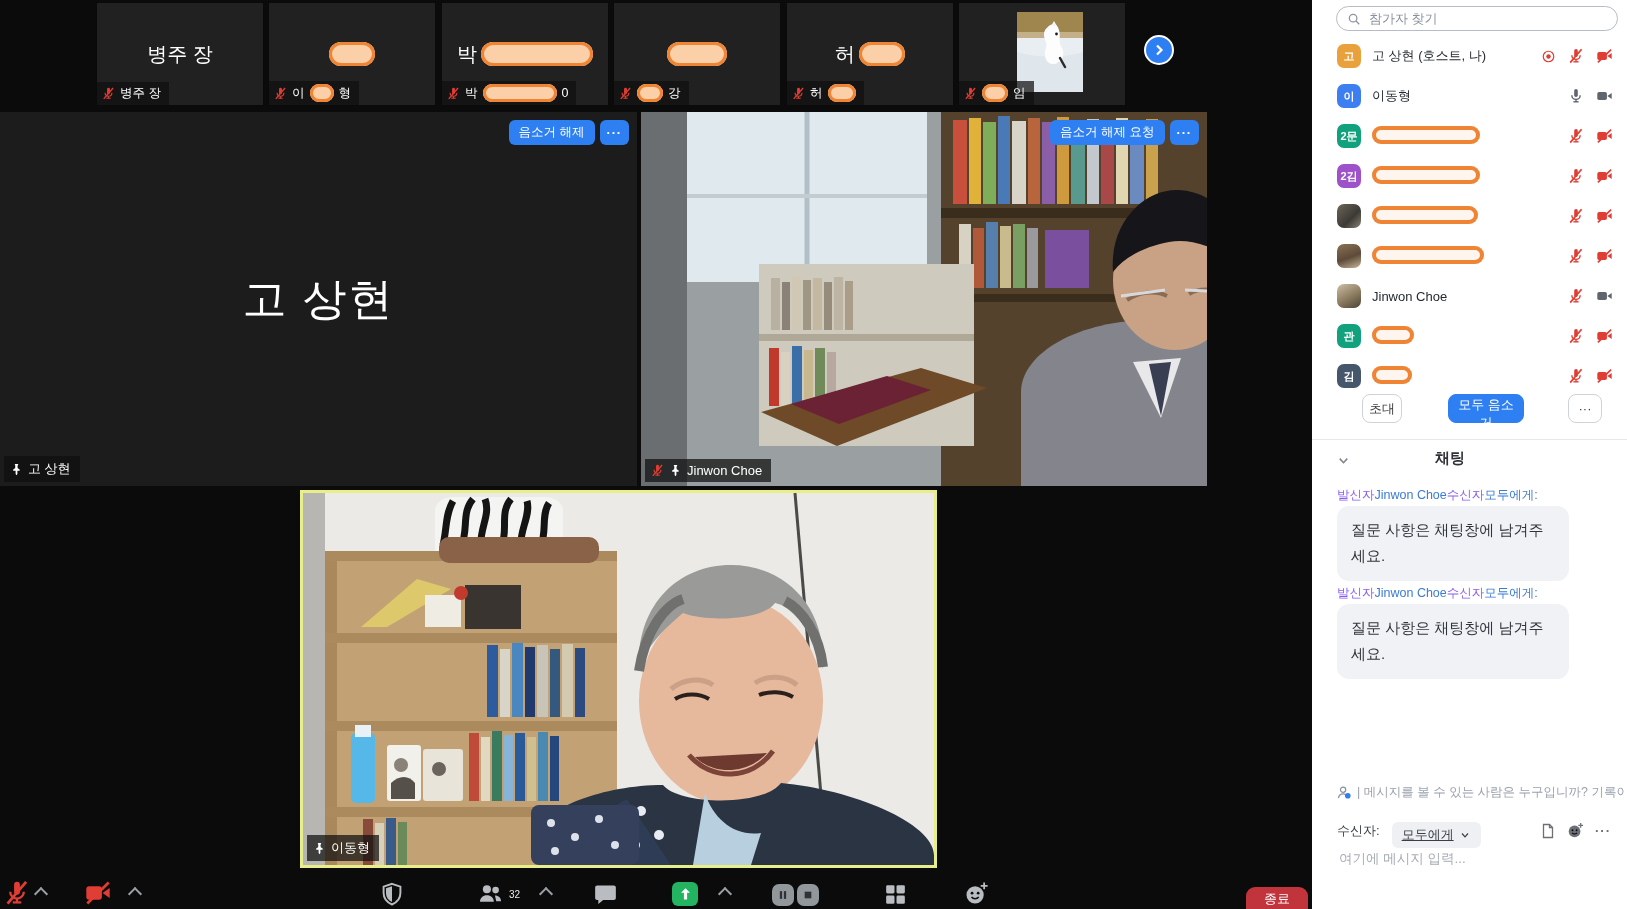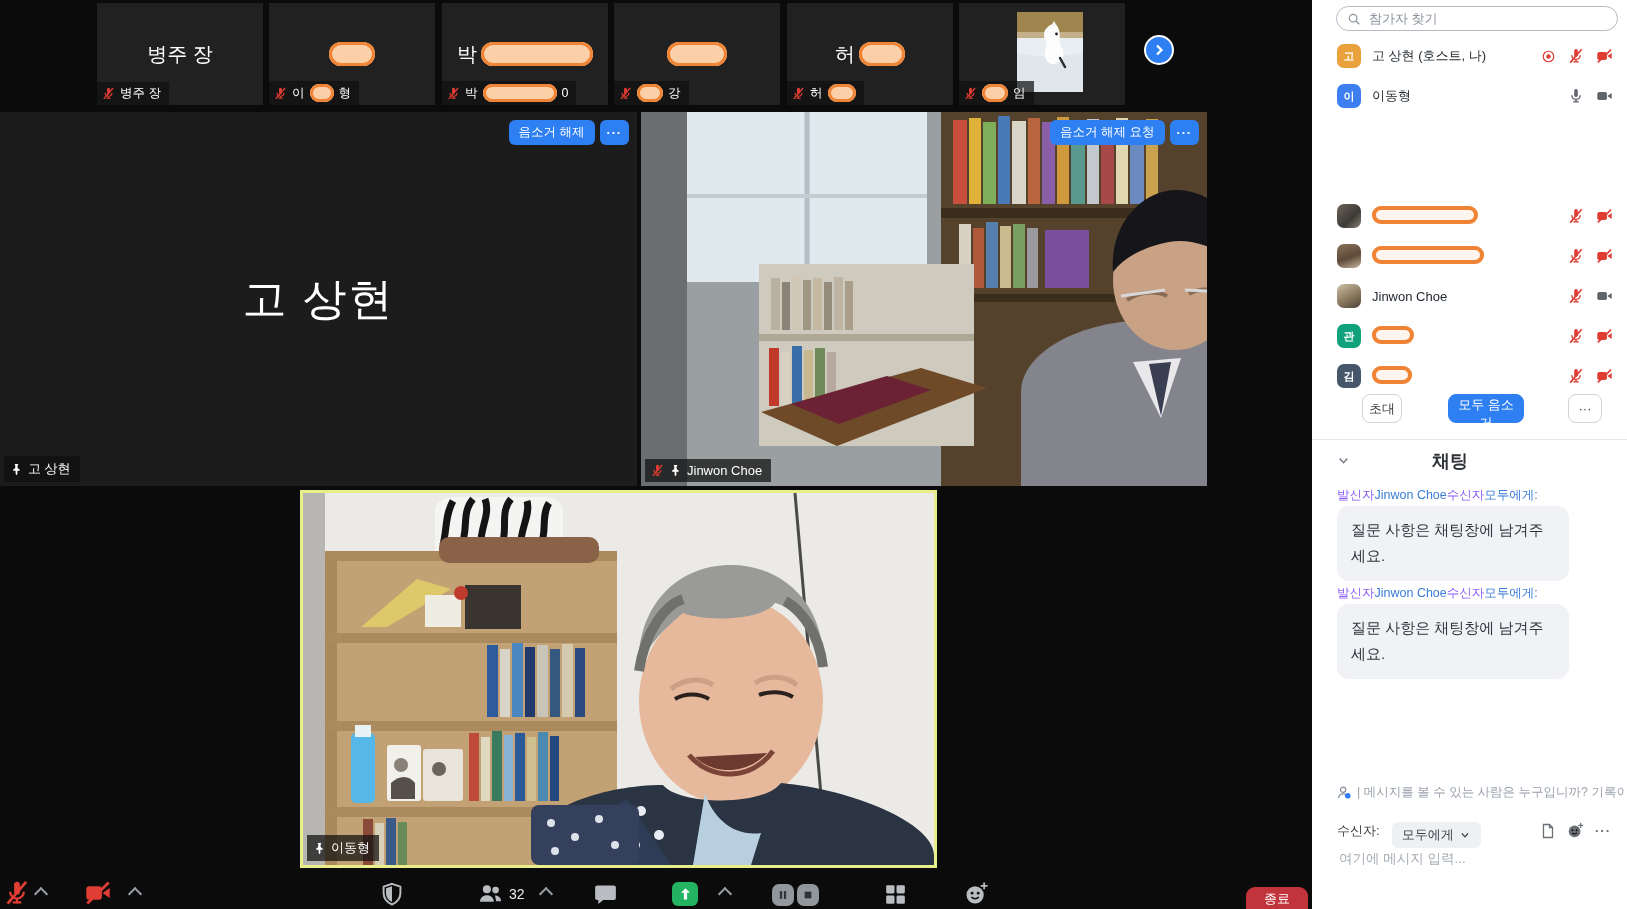--- a/index.html
+++ b/index.html
@@ -39,21 +39,21 @@
   #toolbar{position:absolute;left:0;bottom:0;width:1312px;height:33px;background:#0b0b0b;}
   .tb{position:absolute;bottom:3px;display:flex;align-items:center;gap:4px;color:#b9bdc1;}
   .chev-up{width:8px;height:8px;border-left:2px solid #9aa0a5;border-top:2px solid #9aa0a5;
            transform:rotate(45deg);display:inline-block;margin-top:4px;}
   .share-btn{width:26px;height:24px;background:#23b361;border-radius:6px;display:flex;
              align-items:center;justify-content:center;cursor:pointer;}
   .rec-ctl{width:22px;height:22px;background:#92979c;border-radius:7px;display:flex;
            align-items:center;justify-content:center;cursor:pointer;}
   .end-btn{position:absolute;left:1246px;bottom:0;width:62px;height:22px;background:#c2343c;
            color:#fff;font-size:13px;border:none;border-radius:9px 9px 0 0;cursor:pointer;padding-top:2px;}
-  .count{color:#e8eaec;font-size:14px;margin-left:2px;}
+  .count{color:#e8eaec;font-size:10px;margin-left:2px;}
   
   #sidebar{position:absolute;left:1312px;top:0;width:315px;height:909px;background:#fff;color:#232a31;}
   .search{position:absolute;left:24px;top:6px;width:282px;height:25px;box-sizing:border-box;
           border:1px solid #b6bcc6;border-radius:14px;display:flex;align-items:center;gap:6px;
           padding:0 10px;color:#7d8590;}
   .search input{border:none;outline:none;flex:1;font-size:13px;color:#333;background:transparent;
           font-family:inherit;}
   .search input::placeholder{color:#8a929e;}
   .prow{position:absolute;left:0;width:315px;height:40px;display:flex;align-items:center;
         padding:0 14px 0 25px;box-sizing:border-box;gap:11px;cursor:pointer;}
@@ -61,33 +61,33 @@
           display:flex;align-items:center;justify-content:center;flex:none;}
   .avatar.photo1{background:linear-gradient(135deg,#6d6658,#3c3a36 60%,#8a8274);}
   .avatar.photo2{background:linear-gradient(160deg,#8a7258,#5d4a38 55%,#c7b49a);}
   .avatar.photo3{background:linear-gradient(150deg,#cdbfa5,#8a7a5e 55%,#4c4236);}
   .pname{font-size:13px;flex:1;white-space:nowrap;overflow:hidden;}
   .picons{display:flex;align-items:center;gap:12px;flex:none;}
   .sfooter-btn{position:absolute;height:29px;box-sizing:border-box;border:1px solid #ced3da;
                background:#fff;border-radius:8px;font-size:13px;color:#3c4043;cursor:pointer;
                font-family:inherit;}
   .sdivider{position:absolute;left:0;top:439px;width:315px;height:1px;background:#e6e8eb;}
-  .chat-title{position:absolute;left:0;top:449px;width:276px;text-align:center;font-size:18px;
+  .chat-title{position:absolute;left:0;top:449px;width:276px;text-align:center;font-size:15px;
               font-weight:bold;color:#2f3237;}
   .chat-collapse{position:absolute;left:24px;top:451px;color:#7d838c;cursor:pointer;}
   .sender{position:absolute;left:25px;font-size:12.5px;white-space:nowrap;}
   .sender .dim{color:#8b5cf6;} .sender .who{color:#3b7cd6;}
   .bubble{position:absolute;left:25px;width:232px;box-sizing:border-box;background:#f1f2f6;
           border-radius:12px;padding:11px 14px;font-size:15px;line-height:1.75;color:#30343b;}
   .notice{position:absolute;left:25px;top:784px;width:288px;display:flex;align-items:center;gap:5px;
           font-size:12.5px;color:#9aa2ad;white-space:nowrap;overflow:hidden;}
   .rcpt-row{position:absolute;left:25px;top:822px;width:274px;display:flex;align-items:flex-start;gap:12px;}
   .rcpt-label{font-size:13px;color:#3a3f45;}
   .rcpt-pill{display:flex;align-items:center;gap:5px;background:#eef0f3;border:none;border-radius:6px;
-             height:26px;padding:0 10px;font-size:13px;color:#3a3f45;cursor:pointer;font-family:inherit;}
+             height:26px;padding:0 10px;font-size:13px;color:#3a3f45;cursor:pointer;font-family:inherit;text-decoration:underline;}
   .rcpt-icons{margin-left:auto;display:flex;align-items:center;gap:11px;color:#6a7076;}
   .composer-input{position:absolute;left:25px;top:850px;width:280px;border:none;outline:none;
                   font-size:13.5px;color:#333;font-family:inherit;background:transparent;}
   .composer-input::placeholder{color:#a7adb5;}
   .dots-txt{font-weight:bold;letter-spacing:1px;color:inherit;font-size:13px;}
 </style>
 </head>
 <body>
 
 <svg width="0" height="0" style="position:absolute">
@@ -557,21 +557,45 @@
       <span class="picons">
         <svg class="ic gray" width="16" height="16">
             <use href="#i-mic"></use>
           </svg>
         <svg class="ic gray" width="17" height="16">
             <use href="#i-cam"></use>
           </svg>
       </span>
     </div>
 
-
+    <div class="prow" style="top:116px">
+      <span class="avatar" style="background: rgb(18, 161, 125);">2문</span>
+      <span class="pname"><span class="redact" style="width:108px"></span></span>
+      <span class="picons">
+        <svg class="ic red" width="16" height="16">
+            <use href="#i-mic-off"></use>
+          </svg>
+        <svg class="ic red" width="17" height="16">
+            <use href="#i-cam-off"></use>
+          </svg>
+      </span>
+    </div>
+
+    <div class="prow" style="top:156px">
+      <span class="avatar" style="background: rgb(158, 82, 201);">2김</span>
+      <span class="pname"><span class="redact" style="width:108px"></span></span>
+      <span class="picons">
+        <svg class="ic red" width="16" height="16">
+            <use href="#i-mic-off"></use>
+          </svg>
+        <svg class="ic red" width="17" height="16">
+            <use href="#i-cam-off"></use>
+          </svg>
+      </span>
+    </div>
 
     <div class="prow" style="top:196px">
       <span class="avatar photo1"></span>
       <span class="pname"><span class="redact" style="width:106px"></span></span>
       <span class="picons">
         <svg class="ic red" width="16" height="16">
             <use href="#i-mic-off"></use>
           </svg>
         <svg class="ic red" width="17" height="16">
             <use href="#i-cam-off"></use>

